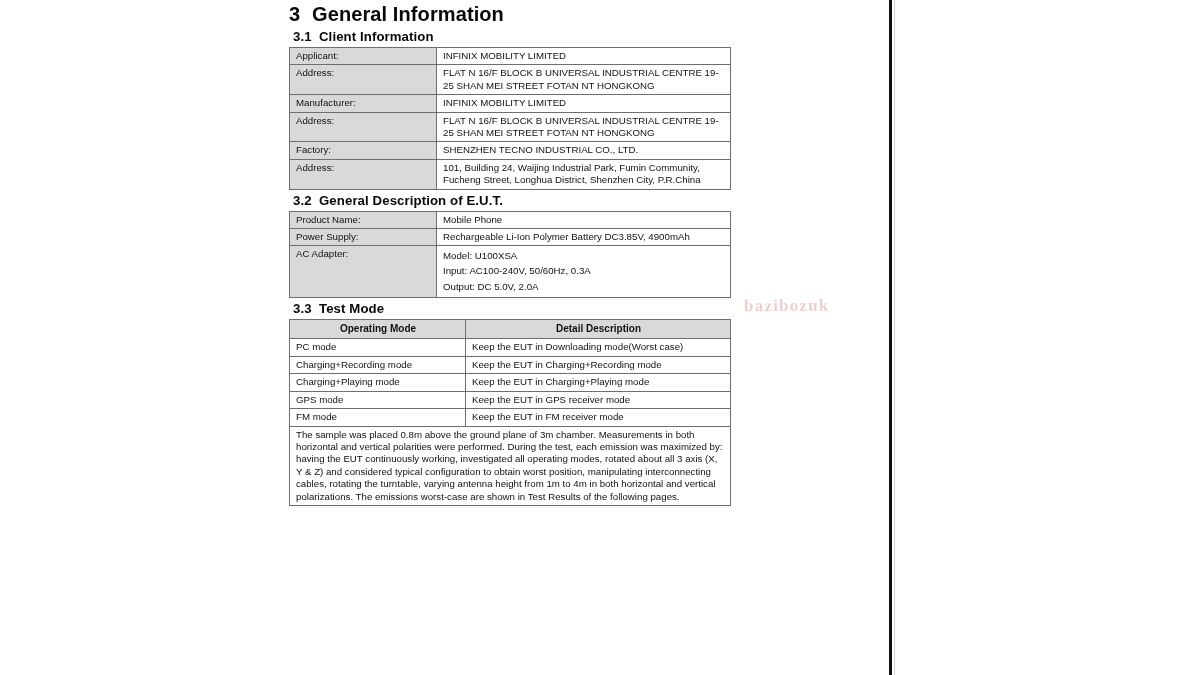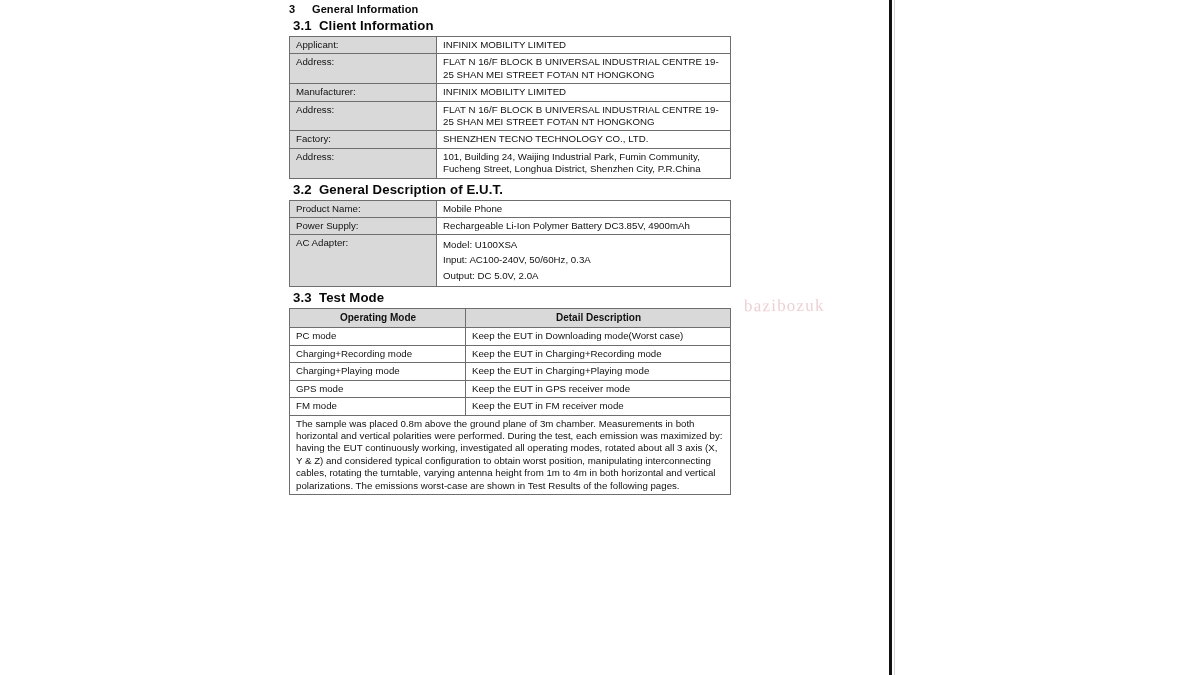--- a/index.html
+++ b/index.html
@@ -60,21 +60,21 @@
 
   .content {
     position: absolute;
     left: 65px;
     top: 3px;
     width: 555px;
   }
 
   
   h1.doc-h1 {
-    font-size: 11px;
+    font-size: 20px;
     font-weight: bold;
     margin: 0 0 2px 0;
     letter-spacing: .1px;
     color: #090909;
   }
   h1.doc-h1 .num { display: inline-block; width: 23px; }
 
   h2.doc-h2 {
     font-size: 13.2px;
     font-weight: bold;
@@ -140,20 +140,21 @@
     position: absolute;
     left: 520px;
     top: 296px;
     font-size: 17px;
     font-family: "Liberation Serif", serif;
     color: rgba(196, 96, 104, 0.30);
     letter-spacing: 1.2px;
     white-space: nowrap;
     pointer-events: none;
     transform: rotate(-0.4deg);
+    font-weight: bold;
   }
 </style>
 </head>
 <body>
 
 <div class="page-canvas">
 
   <div class="scan-rule-left"></div>
 
   <div class="sheet">
@@ -184,21 +185,21 @@
           <tr>
             <td class="lbl">Manufacturer:</td>
             <td class="val">INFINIX MOBILITY LIMITED</td>
           </tr>
           <tr>
             <td class="lbl">Address:</td>
             <td class="val">FLAT N 16/F BLOCK B UNIVERSAL INDUSTRIAL CENTRE 19-25 SHAN MEI STREET FOTAN NT HONGKONG</td>
           </tr>
           <tr>
             <td class="lbl">Factory:</td>
-            <td class="val">SHENZHEN TECNO TECHNOLOGY CO., LTD.</td>
+            <td class="val">SHENZHEN TECNO INDUSTRIAL CO., LTD.</td>
           </tr>
           <tr>
             <td class="lbl">Address:</td>
             <td class="val">101, Building 24, Waijing Industrial Park, Fumin Community, Fucheng Street, Longhua District, Shenzhen City, P.R.China</td>
           </tr>
         </tbody>
       </table>
 
       <h2 class="doc-h2">
         <span class="num">3.2</span><span>General Description of E.U.T.</span>

